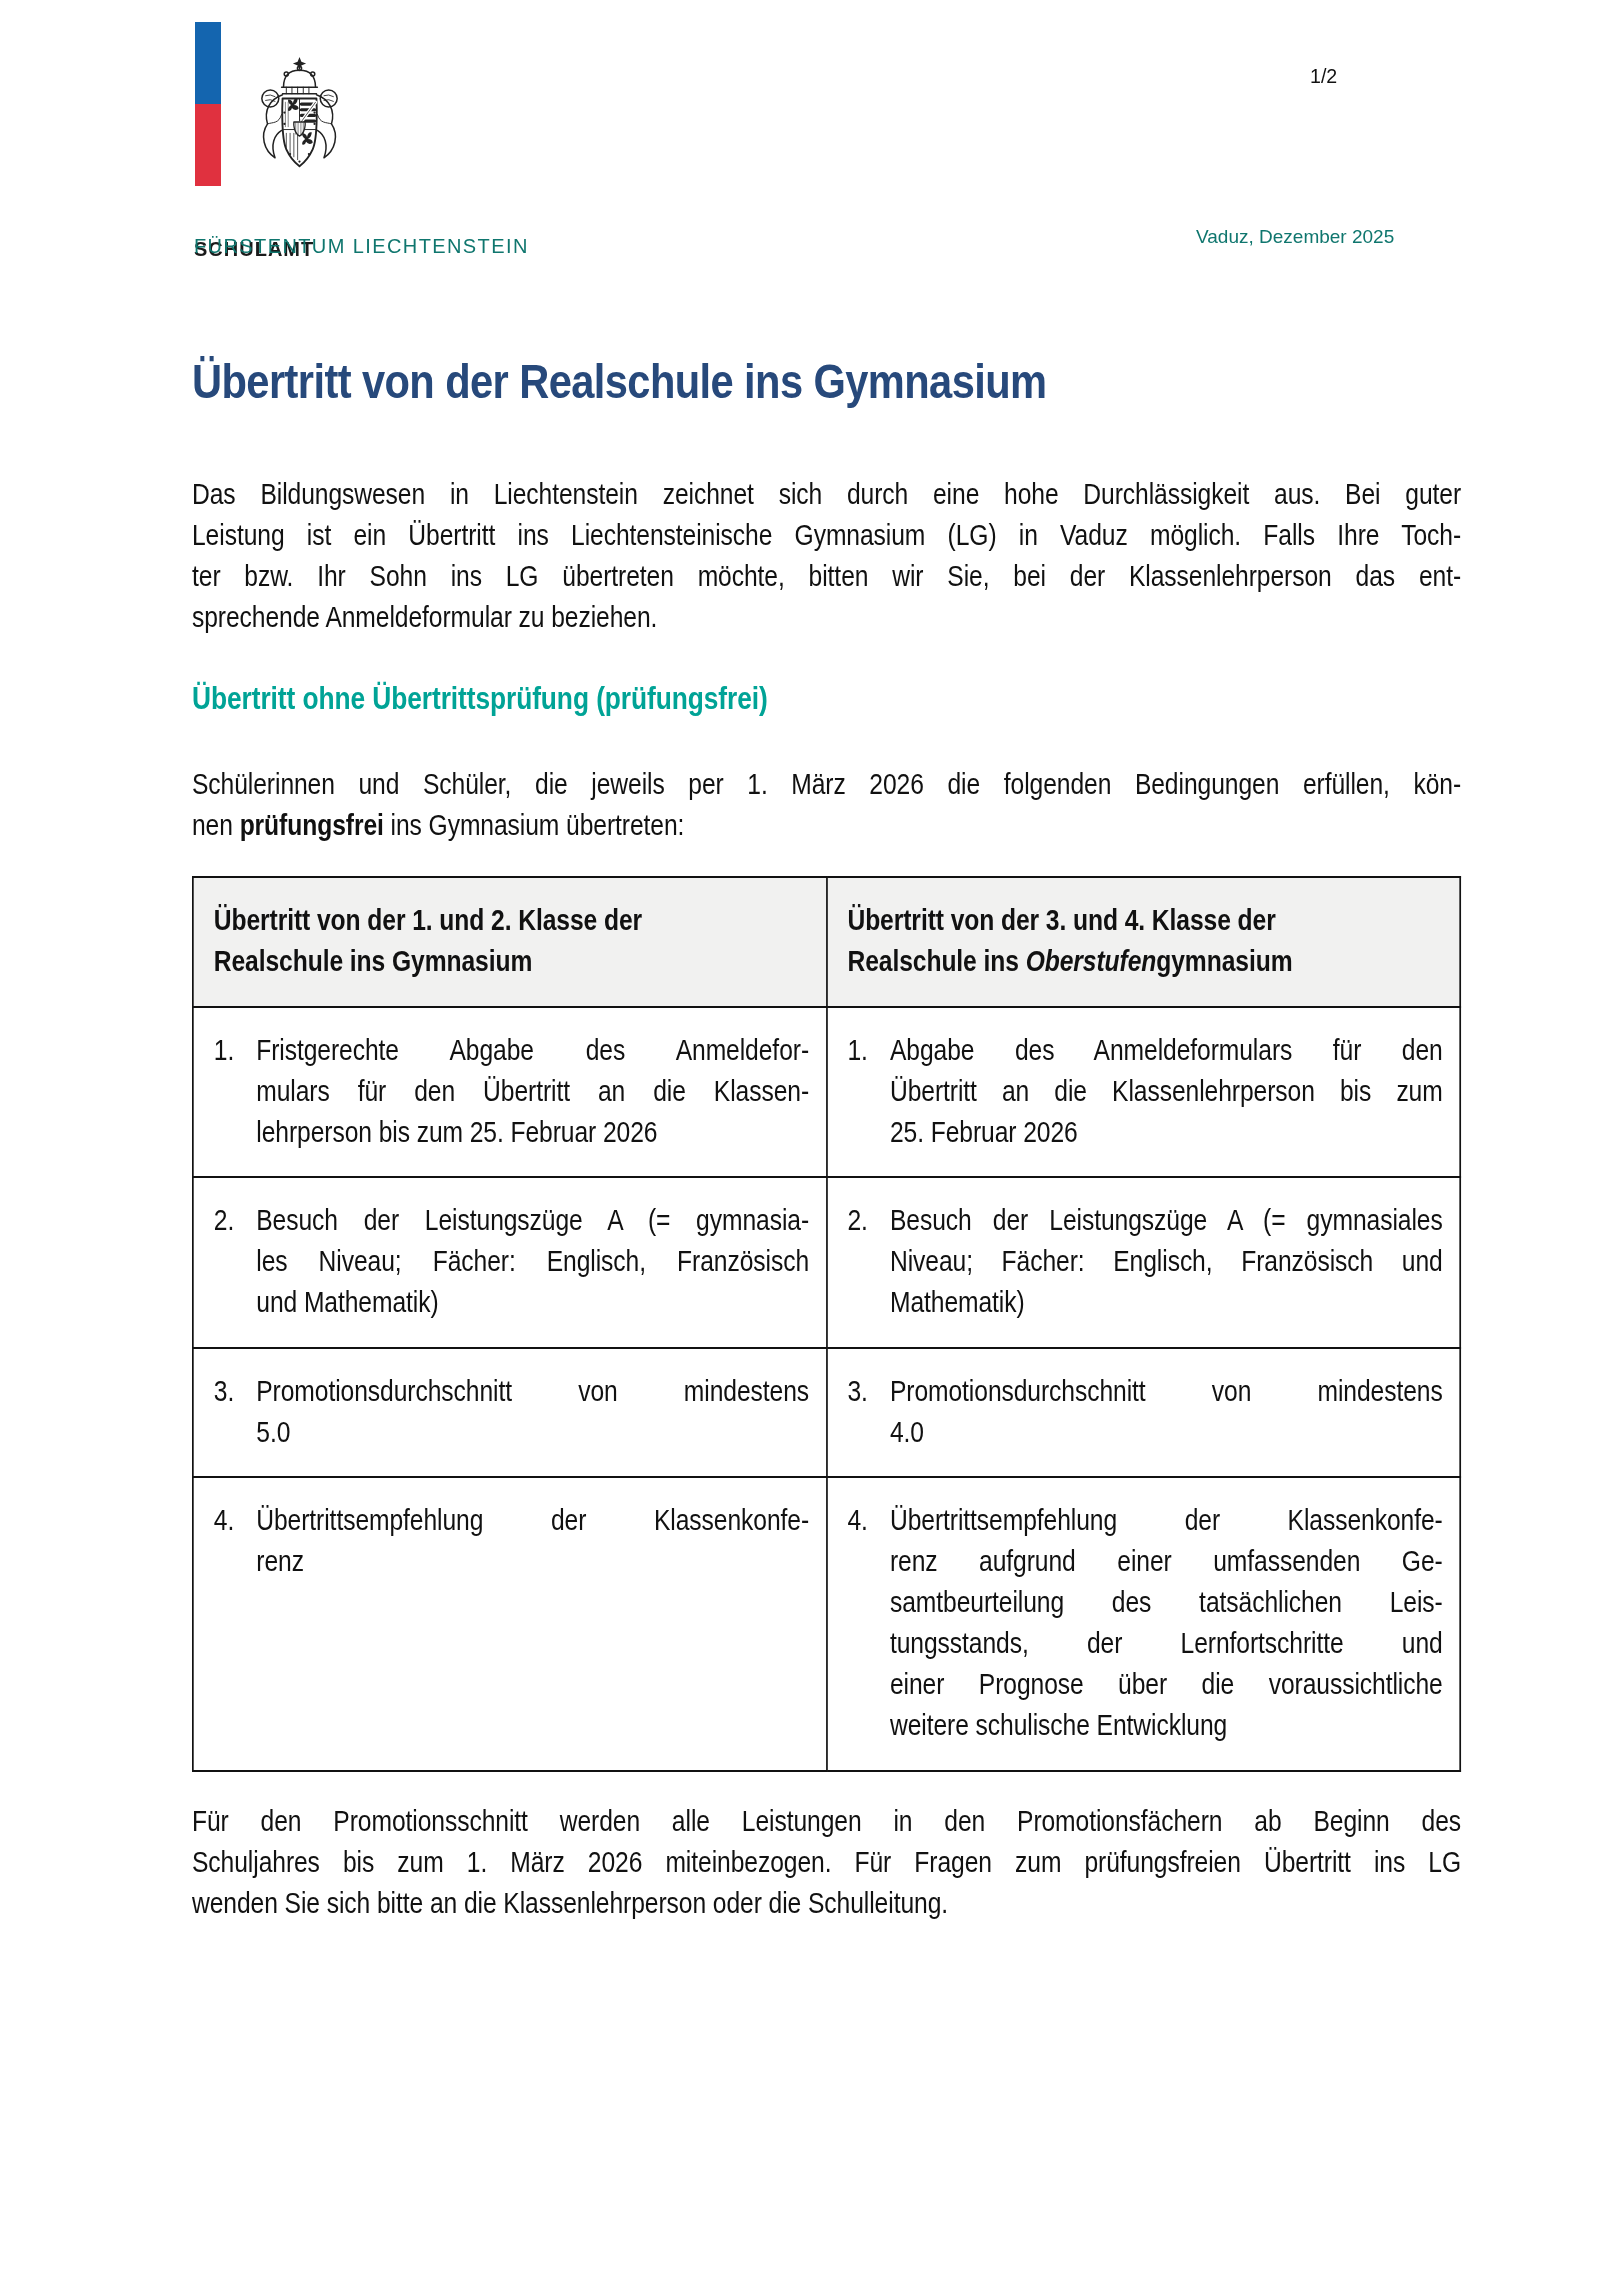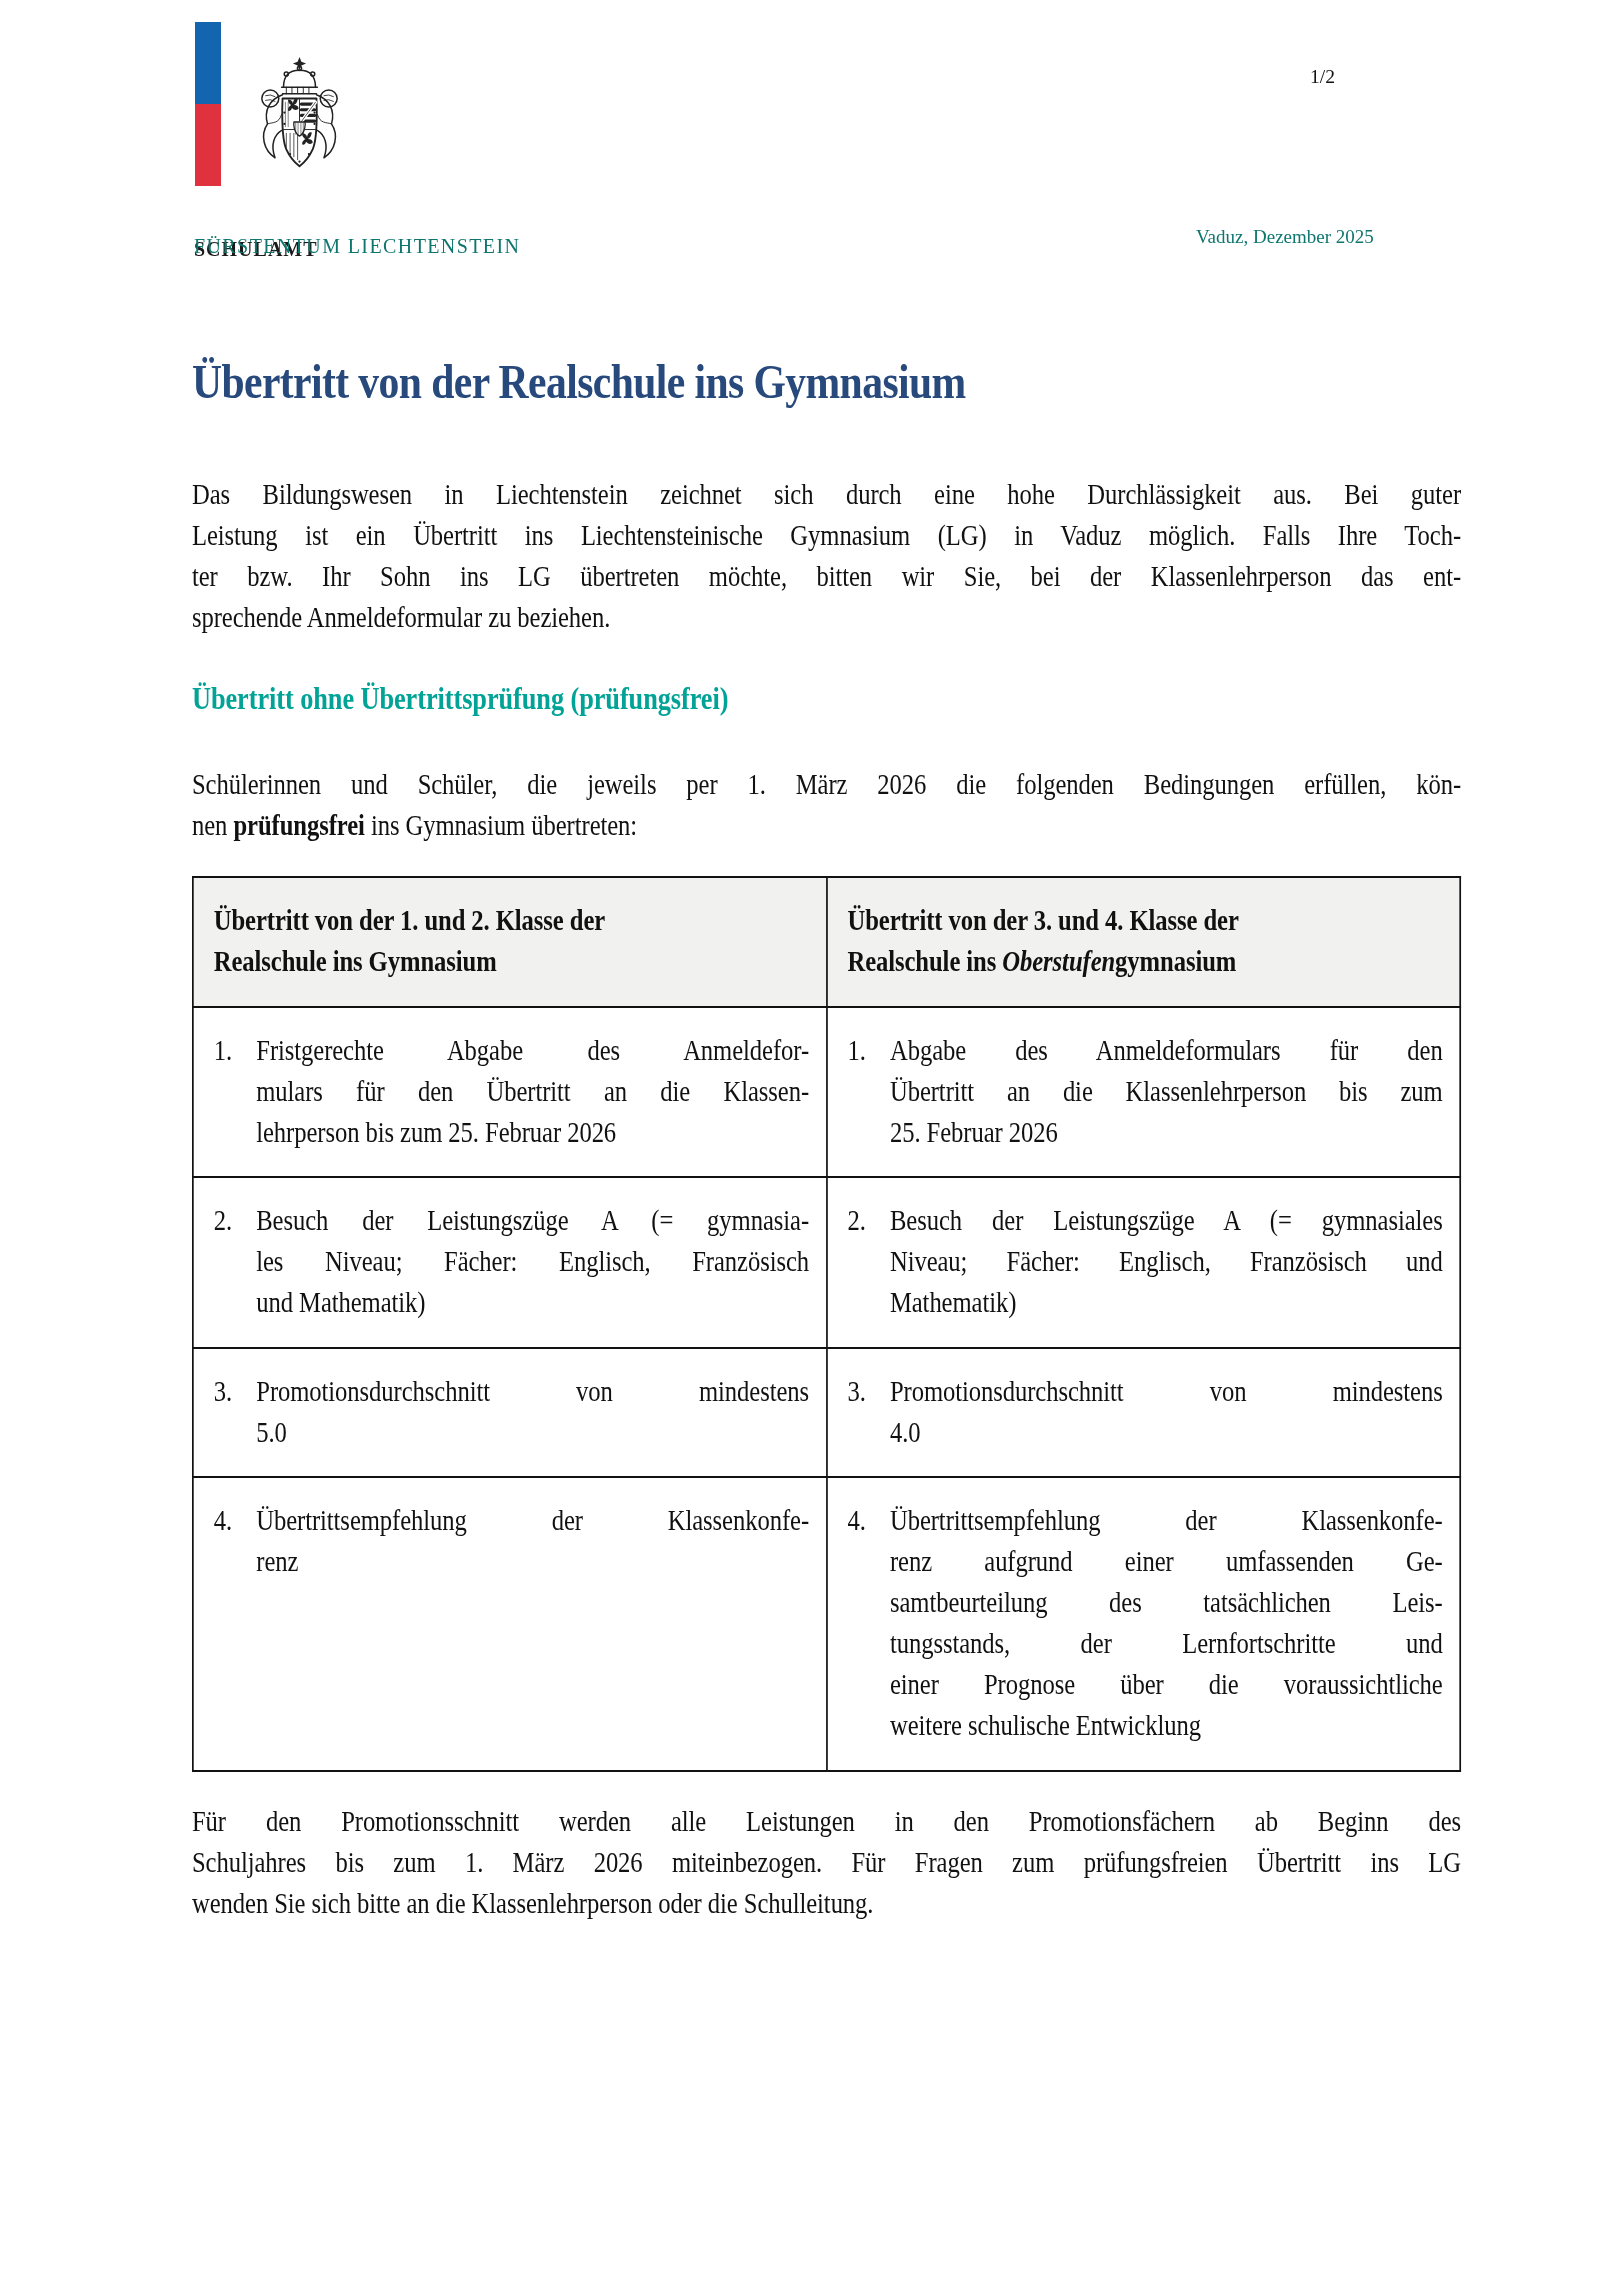--- a/index.html
+++ b/index.html
@@ -2,21 +2,21 @@
 <html style="font-size:10.5px"><head>
 <meta charset="utf-8">
 <title>Schulamt Dokument</title>
 <style>
   html,body{margin:0;padding:0;background:#ffffff;}
   .page{
     position:relative;
     width:1623px;height:2253px;
     background:#ffffff;
     overflow:hidden;
-    font-family:Liberation Serif, serif;
+    font-family:Liberation Sans, sans-serif;
     color:#111111;
   }
   
   .pagenum{position:absolute;left:1310px;top:64px;font-size:19.6px;line-height:25px;color:#111;}
   .logo-bar{position:absolute;left:195px;top:21.6px;width:26px;height:164px;}
   .bar-blue{width:100%;height:82px;background:#1465AF;}
   .bar-red{width:100%;height:82px;background:#E0313F;}
   .crest{position:absolute;left:243px;top:54px;width:113px;height:136px;}
   .org{position:absolute;left:194px;top:205px;font-size:20px;font-weight:700;letter-spacing:1px;color:#1a1a1a;margin-top:33px;}
   .org-sub{position:absolute;left:194px;top:235px;font-size:20px;font-weight:400;letter-spacing:1.4px;color:#0f766e;}

